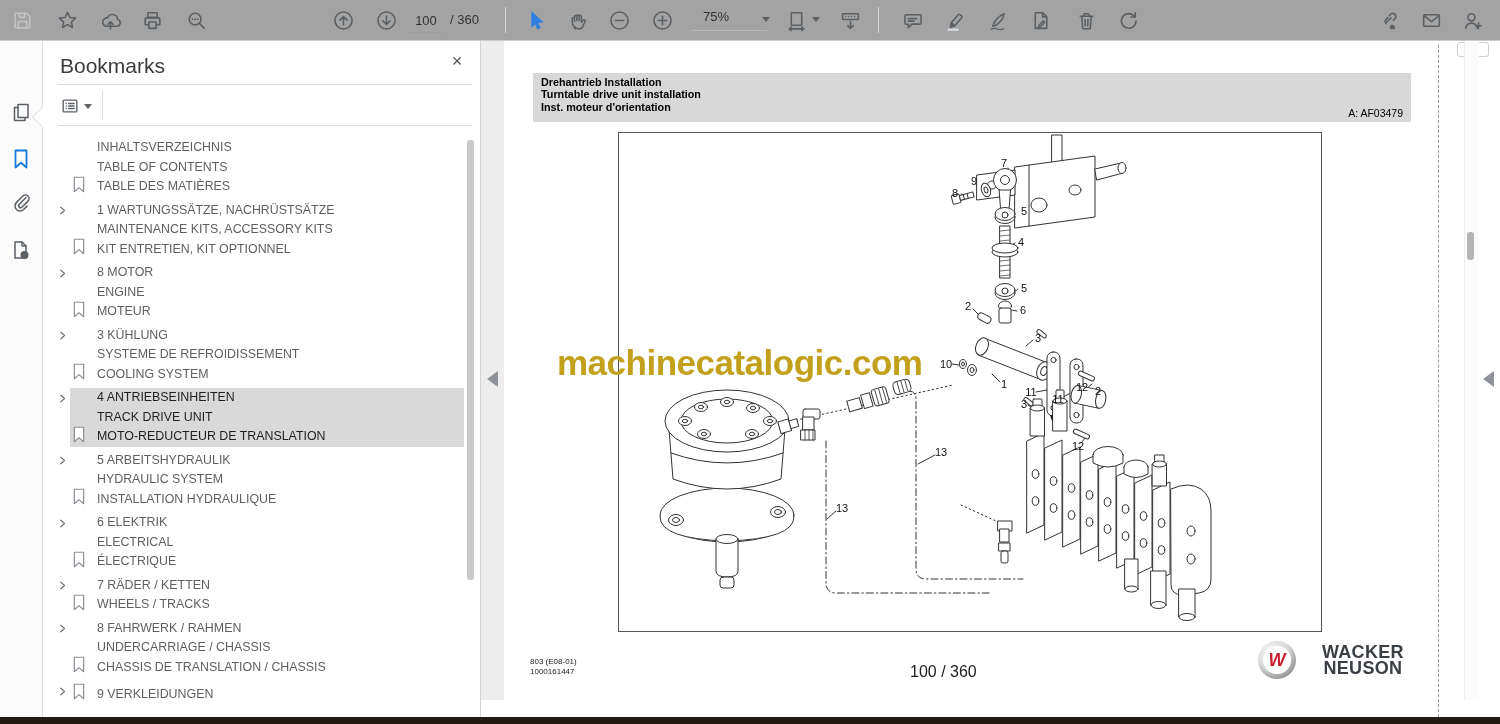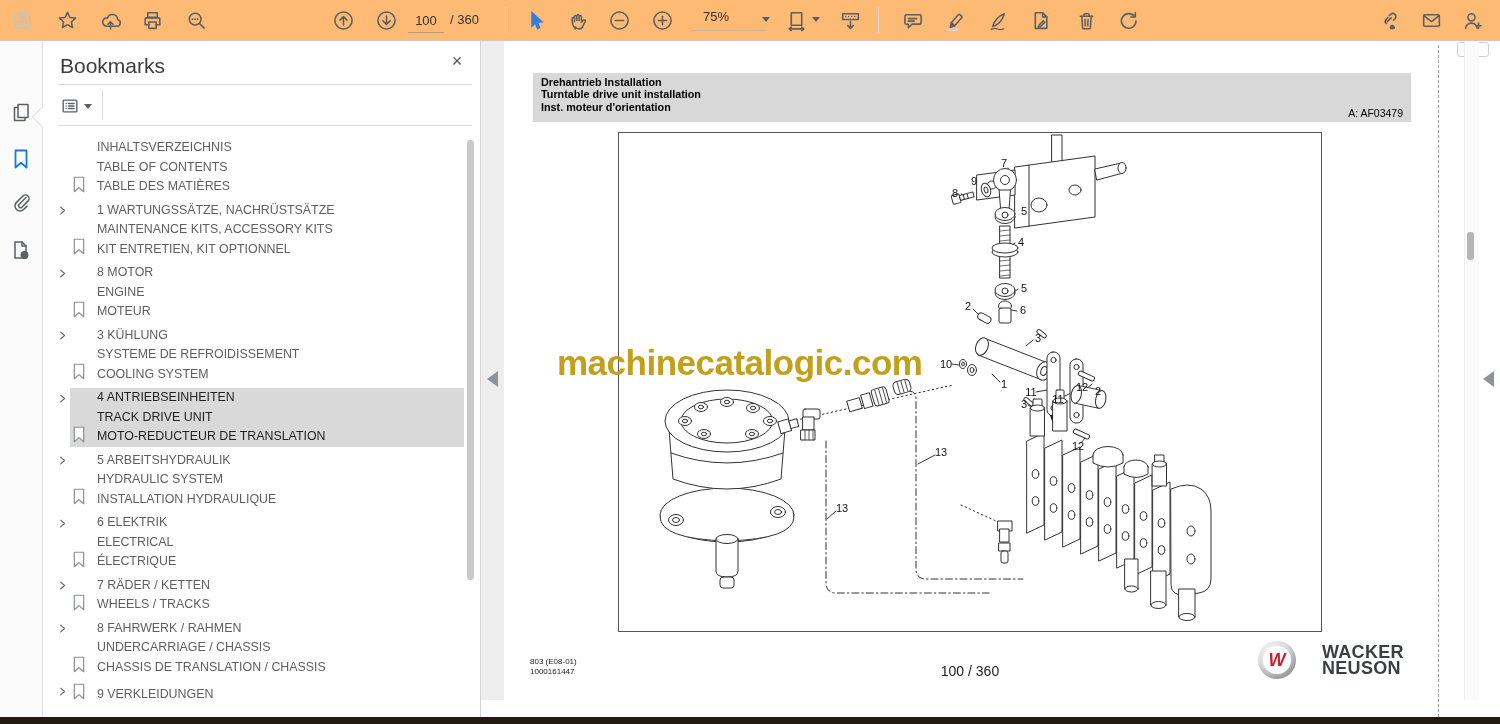--- a/index.html
+++ b/index.html
@@ -1,19 +1,19 @@
 <!DOCTYPE html>
 <html><head>
 <meta charset="utf-8">
 <style>
   html,body{margin:0;padding:0;background:#fff;}
   #app{position:relative;width:1500px;height:724px;overflow:hidden;
        font-family:"Liberation Sans","DejaVu Sans",sans-serif;background:#fff;}
   
-  #toolbar{position:absolute;left:0;top:0;width:1500px;height:40px;background:#fdba74;
+  #toolbar{position:absolute;left:0;top:0;width:1500px;height:40px;background:#a3a3a3;
            border-bottom:1px solid #cccccc;z-index:30;}
   .tbtn{position:absolute;top:5px;width:30px;height:30px;display:flex;align-items:center;
         justify-content:center;border-radius:3px;}
   .tbtn svg{width:23px;height:23px;}
   .ic{stroke:#5b6065;fill:none;stroke-width:1.5;stroke-linecap:round;stroke-linejoin:round;}
   .ic-dis{stroke:#c3c3c3;}
   .tsep{position:absolute;top:7px;width:1px;height:26px;background:#d9d9d9;}
   #page-input{position:absolute;left:408px;top:8px;width:32px;height:22px;border:none;
         border-bottom:1px solid #9e9e9e;background:transparent;text-align:center;
         font-size:13px;color:#333;font-family:inherit;}
@@ -60,28 +60,28 @@
   #pg-header{position:absolute;left:53px;top:32px;width:862px;height:46px;background:#d8d8d8;
         padding:3px 8px 0 8px;}
   .hline{font-size:10.8px;font-weight:bold;color:#000;line-height:12.4px;white-space:nowrap;}
   #pg-ref{position:absolute;right:8px;bottom:3px;font-size:10.5px;color:#000;}
   #diagram{position:absolute;left:138px;top:91px;width:702px;height:498px;border:1px solid #555;background:#fff;}
   #callout-layer{position:absolute;left:139px;top:92px;width:702px;height:498px;z-index:8;pointer-events:none;}
   .callout{position:absolute;transform:translate(-50%,-50%);font-size:11px;color:#111;}
   #watermark{position:absolute;left:77px;top:302px;z-index:9;font-size:35px;font-weight:bold;
         color:#c3a01c;letter-spacing:-0.5px;white-space:nowrap;}
   #ft-codes{position:absolute;left:50px;top:616px;font-size:8px;color:#222;line-height:10px;}
-  #ft-page{position:absolute;left:430px;top:622px;width:120px;text-align:center;font-size:14px;color:#222;}
+  #ft-page{position:absolute;left:430px;top:622px;width:120px;font-size:16px;color:#222;}
   #brand{position:absolute;left:778px;top:600px;display:flex;align-items:center;}
   #brand-circle{width:38px;height:38px;border-radius:50%;
         background:radial-gradient(circle at 35% 28%,#f7f7f7 0%,#d9d9d9 45%,#9a9a9a 75%,#6f6f6f 100%);
         display:flex;align-items:center;justify-content:center;}
   #brand-inner{width:28px;height:28px;border-radius:50%;background:#fff;display:flex;align-items:center;
         justify-content:center;font-weight:bold;font-style:italic;font-size:18px;color:#c8202e;}
-  #brand-text{margin-left:26px;font-size:18px;font-weight:bold;color:#3a3f45;line-height:16px;letter-spacing:.3px;}
+  #brand-text{margin-left:26px;font-size:18px;font-weight:bold;color:#3a3f45;line-height:16px;letter-spacing:.3px;text-align:center;}
   #tile-dash{position:absolute;left:958px;top:4px;width:0;height:672px;border-left:1px dashed #9b9b9b;}
   #v-scroll-track{position:absolute;left:984px;top:0;width:14px;height:659px;background:#fbfbfb;border-left:1px solid #efefef;}
   #v-scroll-thumb{position:absolute;left:987px;top:191px;width:7px;height:28px;background:#b5b5b5;border-radius:3px;}
   #v-scroll-stepper{position:absolute;left:977px;top:1px;width:30px;height:13px;border:1px solid #cfcfcf;border-radius:3px;background:#fff;}
   #doc-bottombar{position:absolute;left:0;top:659px;width:1020px;height:24px;background:#f1f1f2;border-top:1px solid #dcdcdc;}
   #size-label{position:absolute;left:45px;top:4px;font-size:11px;color:#333;}
   #h-scroll-thumb{position:absolute;left:150px;top:7px;width:430px;height:5px;background:#9c9c9c;border-radius:2px;}
   #taskbar-strip{position:absolute;left:0;top:717px;width:1500px;height:7px;background:#231a12;z-index:40;}
 </style>
 </head>

